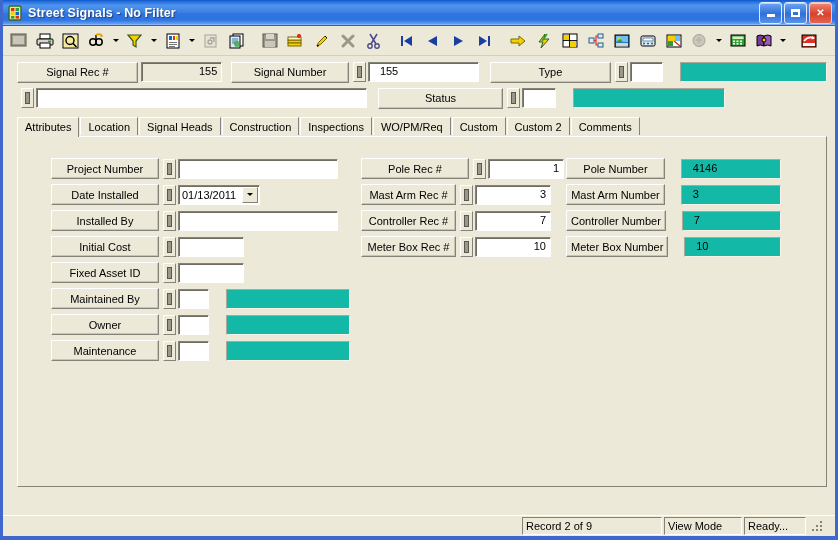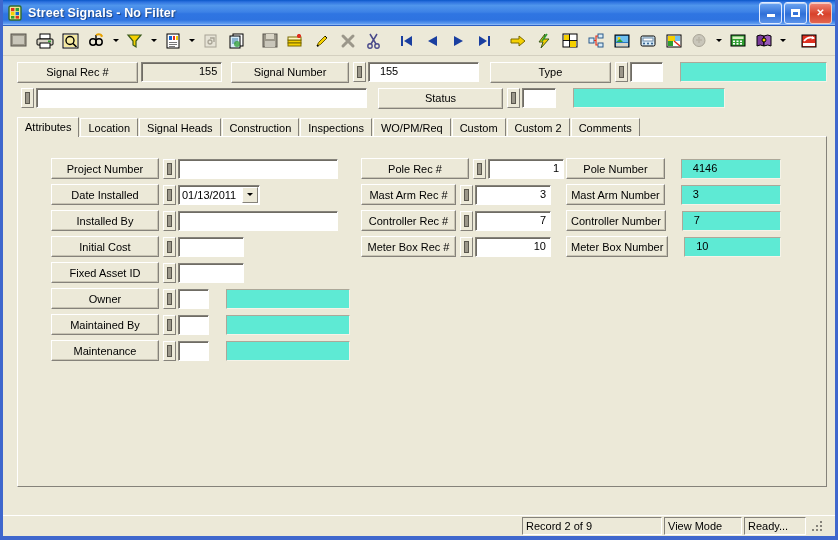--- a/index.html
+++ b/index.html
@@ -80,24 +80,24 @@
 
   .fld{
     height:20px;box-sizing:border-box;background:#fff;
     border:1px solid;border-color:#85827a #fff #fff #85827a;
     box-shadow:inset 1px 1px 0 #6f6c64;
     font-family:"Liberation Sans",sans-serif;font-size:11px;color:#000;
     padding:2px 3px 0 11px;overflow:hidden;white-space:nowrap;
   }
   .fld.ro{background:#ece9d8;}
   .fld.right{text-align:right;padding-right:4px;}
-  .fld.flat{box-shadow:none;border-color:#aca899 #f5f3e8 #f5f3e8 #aca899;background:#5eead4;margin-left:14px;}
+  .fld.flat{box-shadow:none;border-color:#aca899 #f5f3e8 #f5f3e8 #aca899;background:#14b8a6;margin-left:14px;}
 
   
-  .tabstrip{display:flex;align-items:center;padding:2px 0 0 14px;height:19px;}
+  .tabstrip{display:flex;align-items:flex-start;padding:2px 0 0 14px;height:19px;}
   .tab{
     height:18px;box-sizing:border-box;padding:1px 7px 0 7px;
     background:#ece9d8;border:1px solid;border-color:#fff #85827a #85827a #fff;
     border-bottom:none;font-size:11px;display:flex;align-items:center;cursor:default;
     margin-right:1px;white-space:nowrap;
   }
   .tab.active{height:20px;background:#ece9d8;border-color:#fff #85827a transparent #fff;position:relative;z-index:3;padding-bottom:2px;}
 
   
   .panel{
@@ -523,32 +523,32 @@
           <div class="frow">
             <span class="lbl" style="width:108px">Fixed Asset ID</span>
             <span style="width:4px"></span>
             <span class="lock">
                 <i></i>
               </span>
             <span class="fld" style="width:66px"></span>
           </div>
 
           <div class="frow">
-            <span class="lbl" style="width:108px">Owner</span>
+            <span class="lbl" style="width:108px">Maintained By</span>
             <span style="width:4px"></span>
             <span class="lock">
                 <i></i>
               </span>
             <span class="fld" style="width:31px"></span>
             <span style="width:3px"></span>
             <span class="fld flat" style="width:124px"></span>
           </div>
 
           <div class="frow">
-            <span class="lbl" style="width:108px">Maintained By</span>
+            <span class="lbl" style="width:108px">Owner</span>
             <span style="width:4px"></span>
             <span class="lock">
                 <i></i>
               </span>
             <span class="fld" style="width:31px"></span>
             <span style="width:3px"></span>
             <span class="fld flat" style="width:124px"></span>
           </div>
 
 

